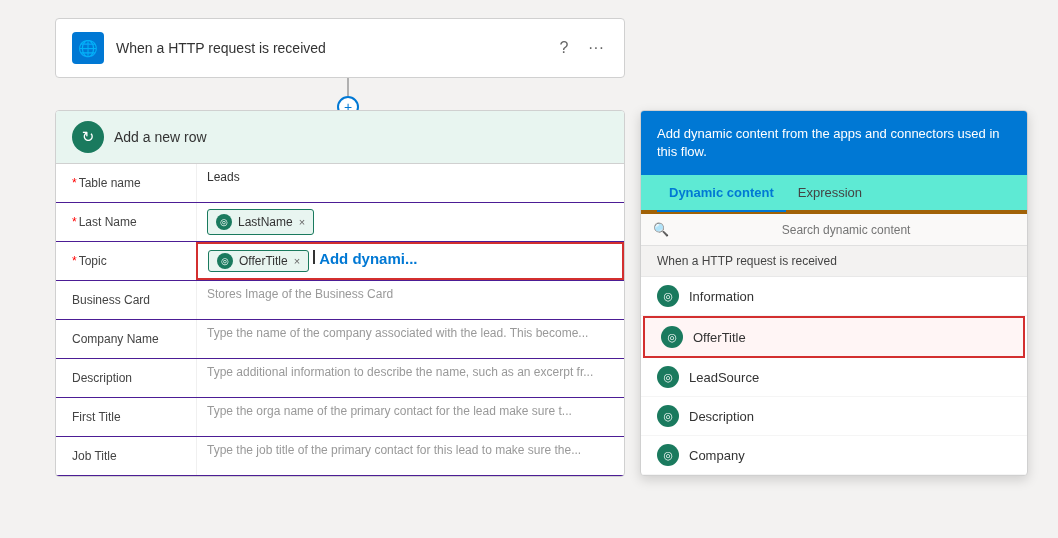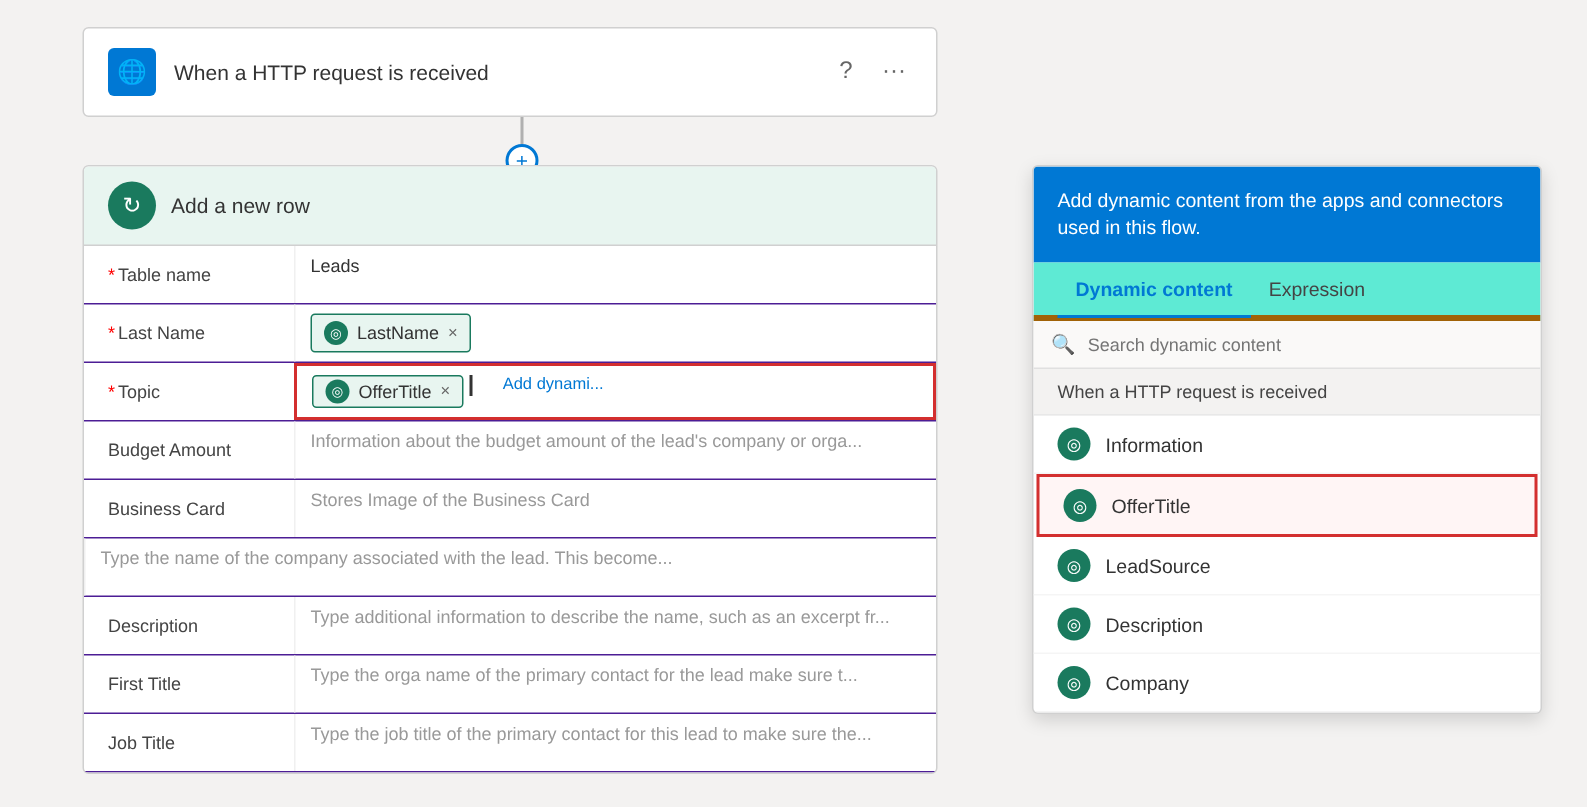--- a/index.html
+++ b/index.html
@@ -227,32 +227,33 @@
       height: 14px;
       background: #333;
       margin-left: 4px;
       animation: blink 1s infinite;
     }
 
     @keyframes blink { 0%,100%{opacity:1} 50%{opacity:0} }
 
     .add-dynamic-link {
       color: #0078d4;
-      font-size: 11px;
+      font-size: 15px;
       cursor: pointer;
       text-decoration: none;
-      margin-left: 20px;
+      margin-left: 4px;
+      font-weight: bold;
     }
 
     
     .dynamic-panel {
       position: absolute;
       top: 110px;
       right: 30px;
-      width: 340px;
+      width: 388px;
       background: white;
       border: 1px solid #d0d0d0;
       border-radius: 4px;
       overflow: hidden;
       box-shadow: 0 4px 12px rgba(0,0,0,0.15);
     }
 
     .dynamic-panel-header {
       background: #0078d4;
       padding: 14px 16px;
@@ -292,20 +293,21 @@
       background: #faf9f8;
     }
 
     .panel-search input {
       border: none;
       outline: none;
       font-size: 12px;
       color: #666;
       background: transparent;
       flex: 1;
+      text-align: center;
     }
 
     .section-header {
       padding: 8px 16px;
       font-size: 12px;
       color: #444;
       background: #f3f2f1;
       border-bottom: 1px solid #e8e8e8;
     }
 
@@ -397,35 +399,30 @@
       <span class="tag-item">
         <span class="tag-icon">◎</span>
         <span>OfferTitle</span>
         <span class="tag-x">×</span>
       </span>
       <span class="tag-cursor"></span>
       <a class="add-dynamic-link">Add dynami...</a>
     </div>
   </div>
 
-  <div class="form-row">
-    <div class="form-label">Budget Amount</div>
-    <div class="form-value">
-      <span class="form-value-text">Information about the budget amount of the lead's company or orga...</span>
-    </div>
-  </div>
 
   <div class="form-row">
     <div class="form-label">Business Card</div>
     <div class="form-value">
       <span class="form-value-text">Stores Image of the Business Card</span>
     </div>
   </div>
 
   <div class="form-row">
+    <div class="form-label">Company Name</div>
     <div class="form-value">
       <span class="form-value-text">Type the name of the company associated with the lead. This become...</span>
     </div>
   </div>
 
   <div class="form-row">
     <div class="form-label">Description</div>
     <div class="form-value">
       <span class="form-value-text">Type additional information to describe the name, such as an excerpt fr...</span>
     </div>

